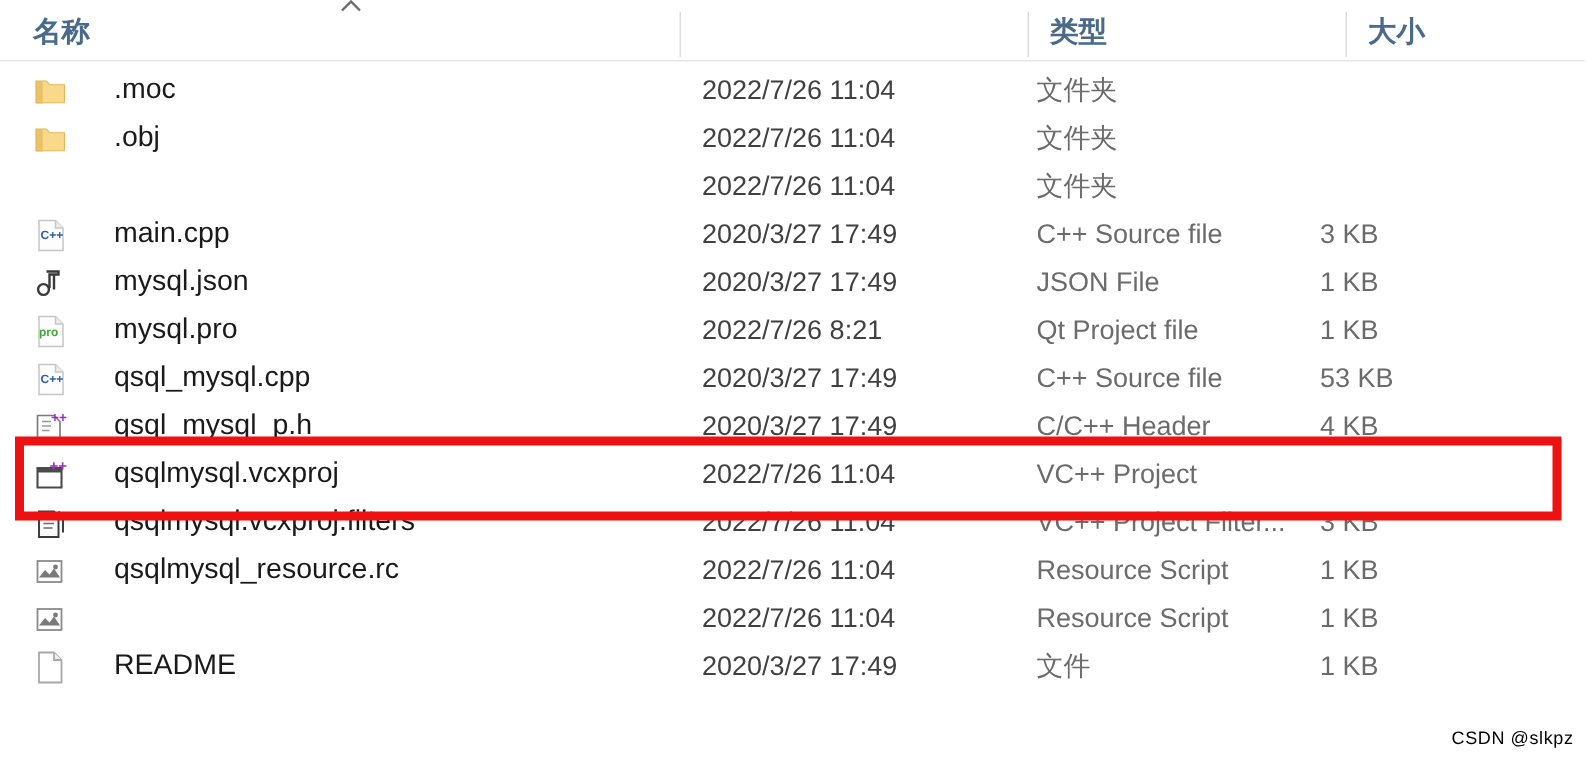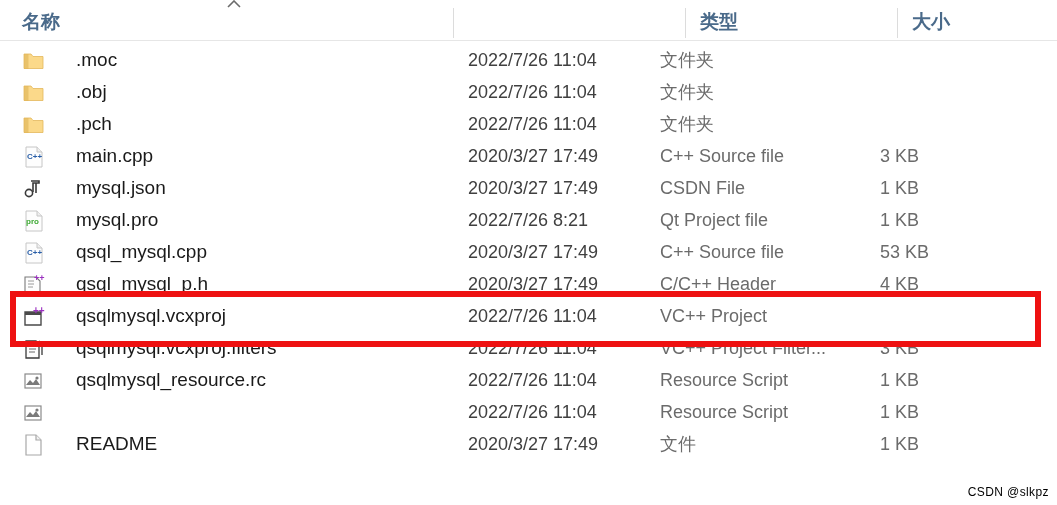--- a/index.html
+++ b/index.html
@@ -94,21 +94,21 @@
     line-height: 32px;
     margin-left: 18px;
   }
   .c-date {
     left: 468px;
     width: 210px;
     color: #404040;
     font-size: 18px;
   }
   .c-type {
-    left: 660px;
+    left: 691px;
     width: 190px;
     color: #6b6b6b;
     font-size: 18px;
   }
   .c-size {
     left: 880px;
     width: 161px;
     color: #6b6b6b;
     font-size: 18px;
     text-align: left;
@@ -194,30 +194,20 @@
               <path d="M2 4 h7 l2 2.5 h10 v12 h-19 z" fill="none" stroke="#e3b75c" stroke-width="0.8"></path>
             </svg>
           </span>
           <span class="label">.obj</span>
         </div>
         <div class="cell c-date">2022/7/26 11:04</div>
         <div class="cell c-type">文件夹</div>
         <div class="cell c-size"></div>
       </div>
       <div class="row">
-        <div class="cell c-name">
-          <span class="icon">
-            <svg width="24" height="22" viewBox="0 0 24 22">
-              <path d="M2 4 h7 l2 2.5 h10 v12 h-19 z" fill="#fbd98a"></path>
-              <path d="M2 4 h4.5 v15 h-4.5 z" fill="#e9c26a"></path>
-              <path d="M2 4 h7 l2 2.5 h10 v12 h-19 z" fill="none" stroke="#e3b75c" stroke-width="0.8"></path>
-            </svg>
-          </span>
-          <span class="label">.pch</span>
-        </div>
         <div class="cell c-date">2022/7/26 11:04</div>
         <div class="cell c-type">文件夹</div>
         <div class="cell c-size"></div>
       </div>
       <div class="row">
         <div class="cell c-name">
           <span class="icon">
             <svg width="24" height="22" viewBox="0 0 24 22">
               <path d="M4 1 h11 l5 5 v15 h-16 z" fill="#fdfdfd" stroke="#c6c6c6" stroke-width="1"></path>
               <path d="M15 1 v5 h5" fill="#eeeeee" stroke="#c6c6c6" stroke-width="1"></path>
@@ -235,21 +225,21 @@
           <span class="icon">
             <svg width="24" height="22" viewBox="0 0 24 22">
               <path d="M9 3 h8 v2 h-6 v9" fill="none" stroke="#3a3a3a" stroke-width="1.6"></path>
               <circle cx="7" cy="15" r="3.6" fill="none" stroke="#3a3a3a" stroke-width="1.6"></circle>
               <path d="M14 5 v10" stroke="#3a3a3a" stroke-width="1.6"></path>
             </svg>
           </span>
           <span class="label">mysql.json</span>
         </div>
         <div class="cell c-date">2020/3/27 17:49</div>
-        <div class="cell c-type">CSDN File</div>
+        <div class="cell c-type">JSON File</div>
         <div class="cell c-size">1 KB</div>
       </div>
       <div class="row">
         <div class="cell c-name">
           <span class="icon">
             <svg width="24" height="22" viewBox="0 0 24 22">
               <path d="M4 1 h11 l5 5 v15 h-16 z" fill="#fdfdfd" stroke="#c6c6c6" stroke-width="1"></path>
               <path d="M15 1 v5 h5" fill="#eeeeee" stroke="#c6c6c6" stroke-width="1"></path>
               <text x="4" y="14" font-family="Liberation Sans, sans-serif" font-size="8" font-weight="bold" fill="#3faa35">pro</text>
             </svg>

